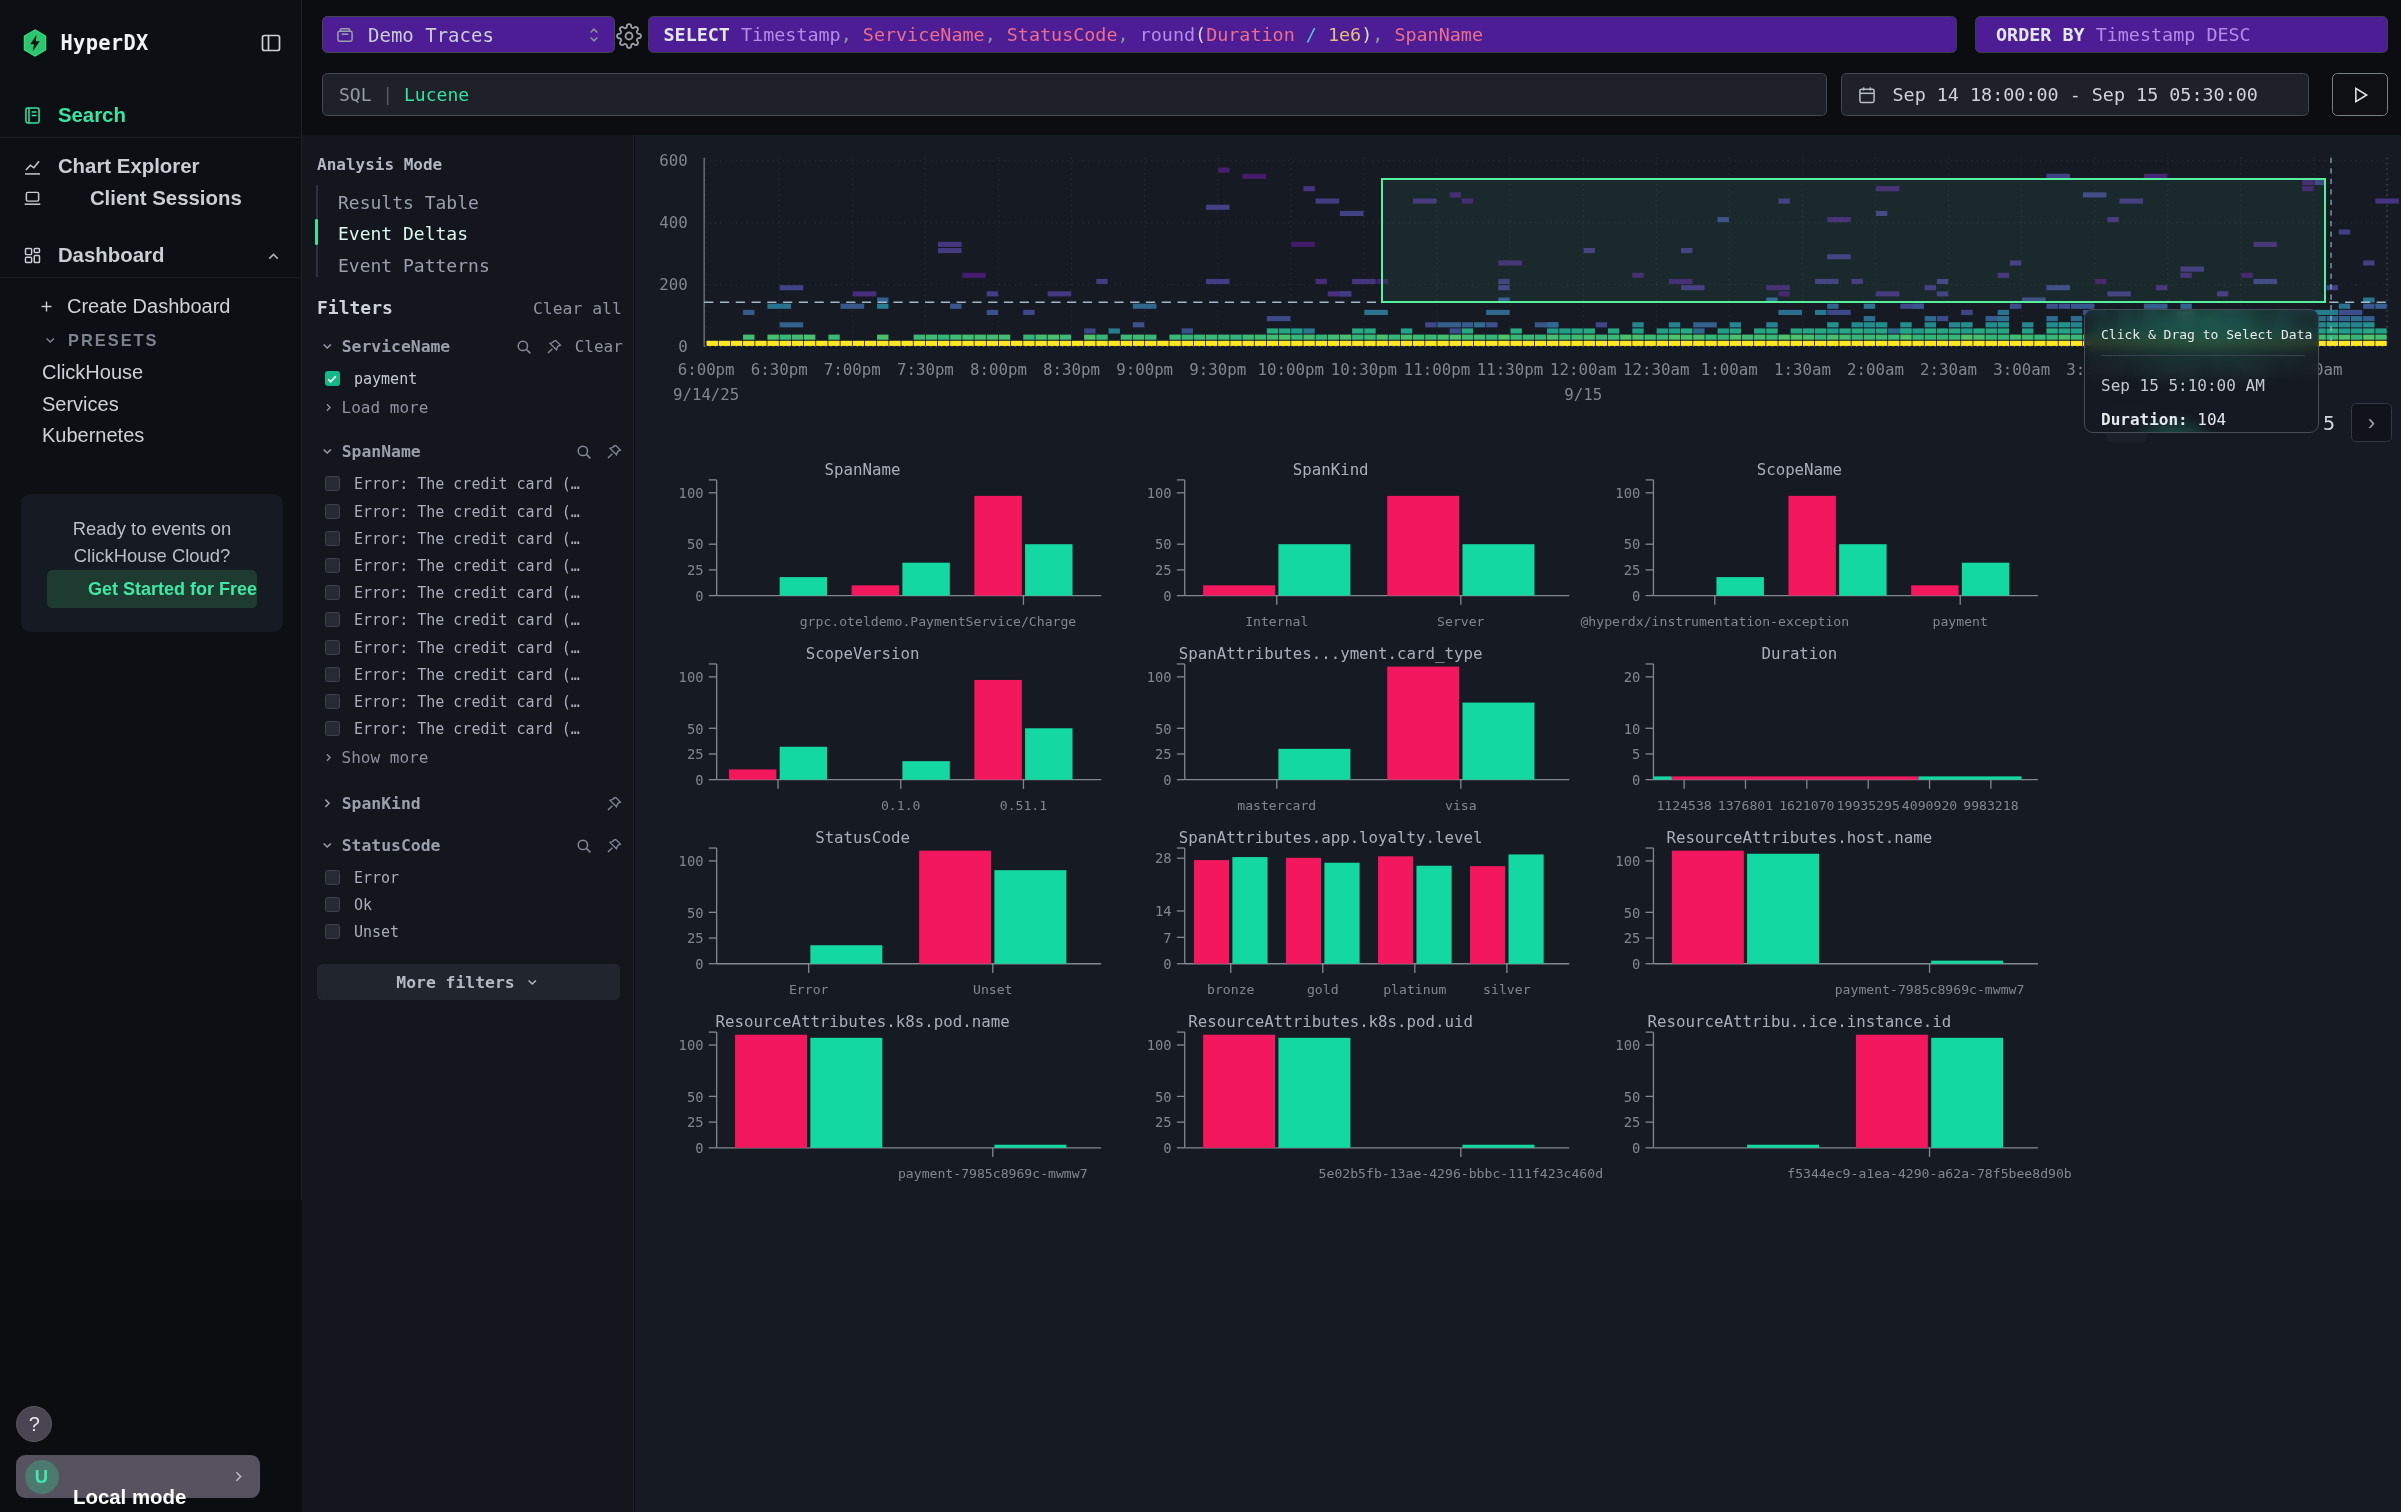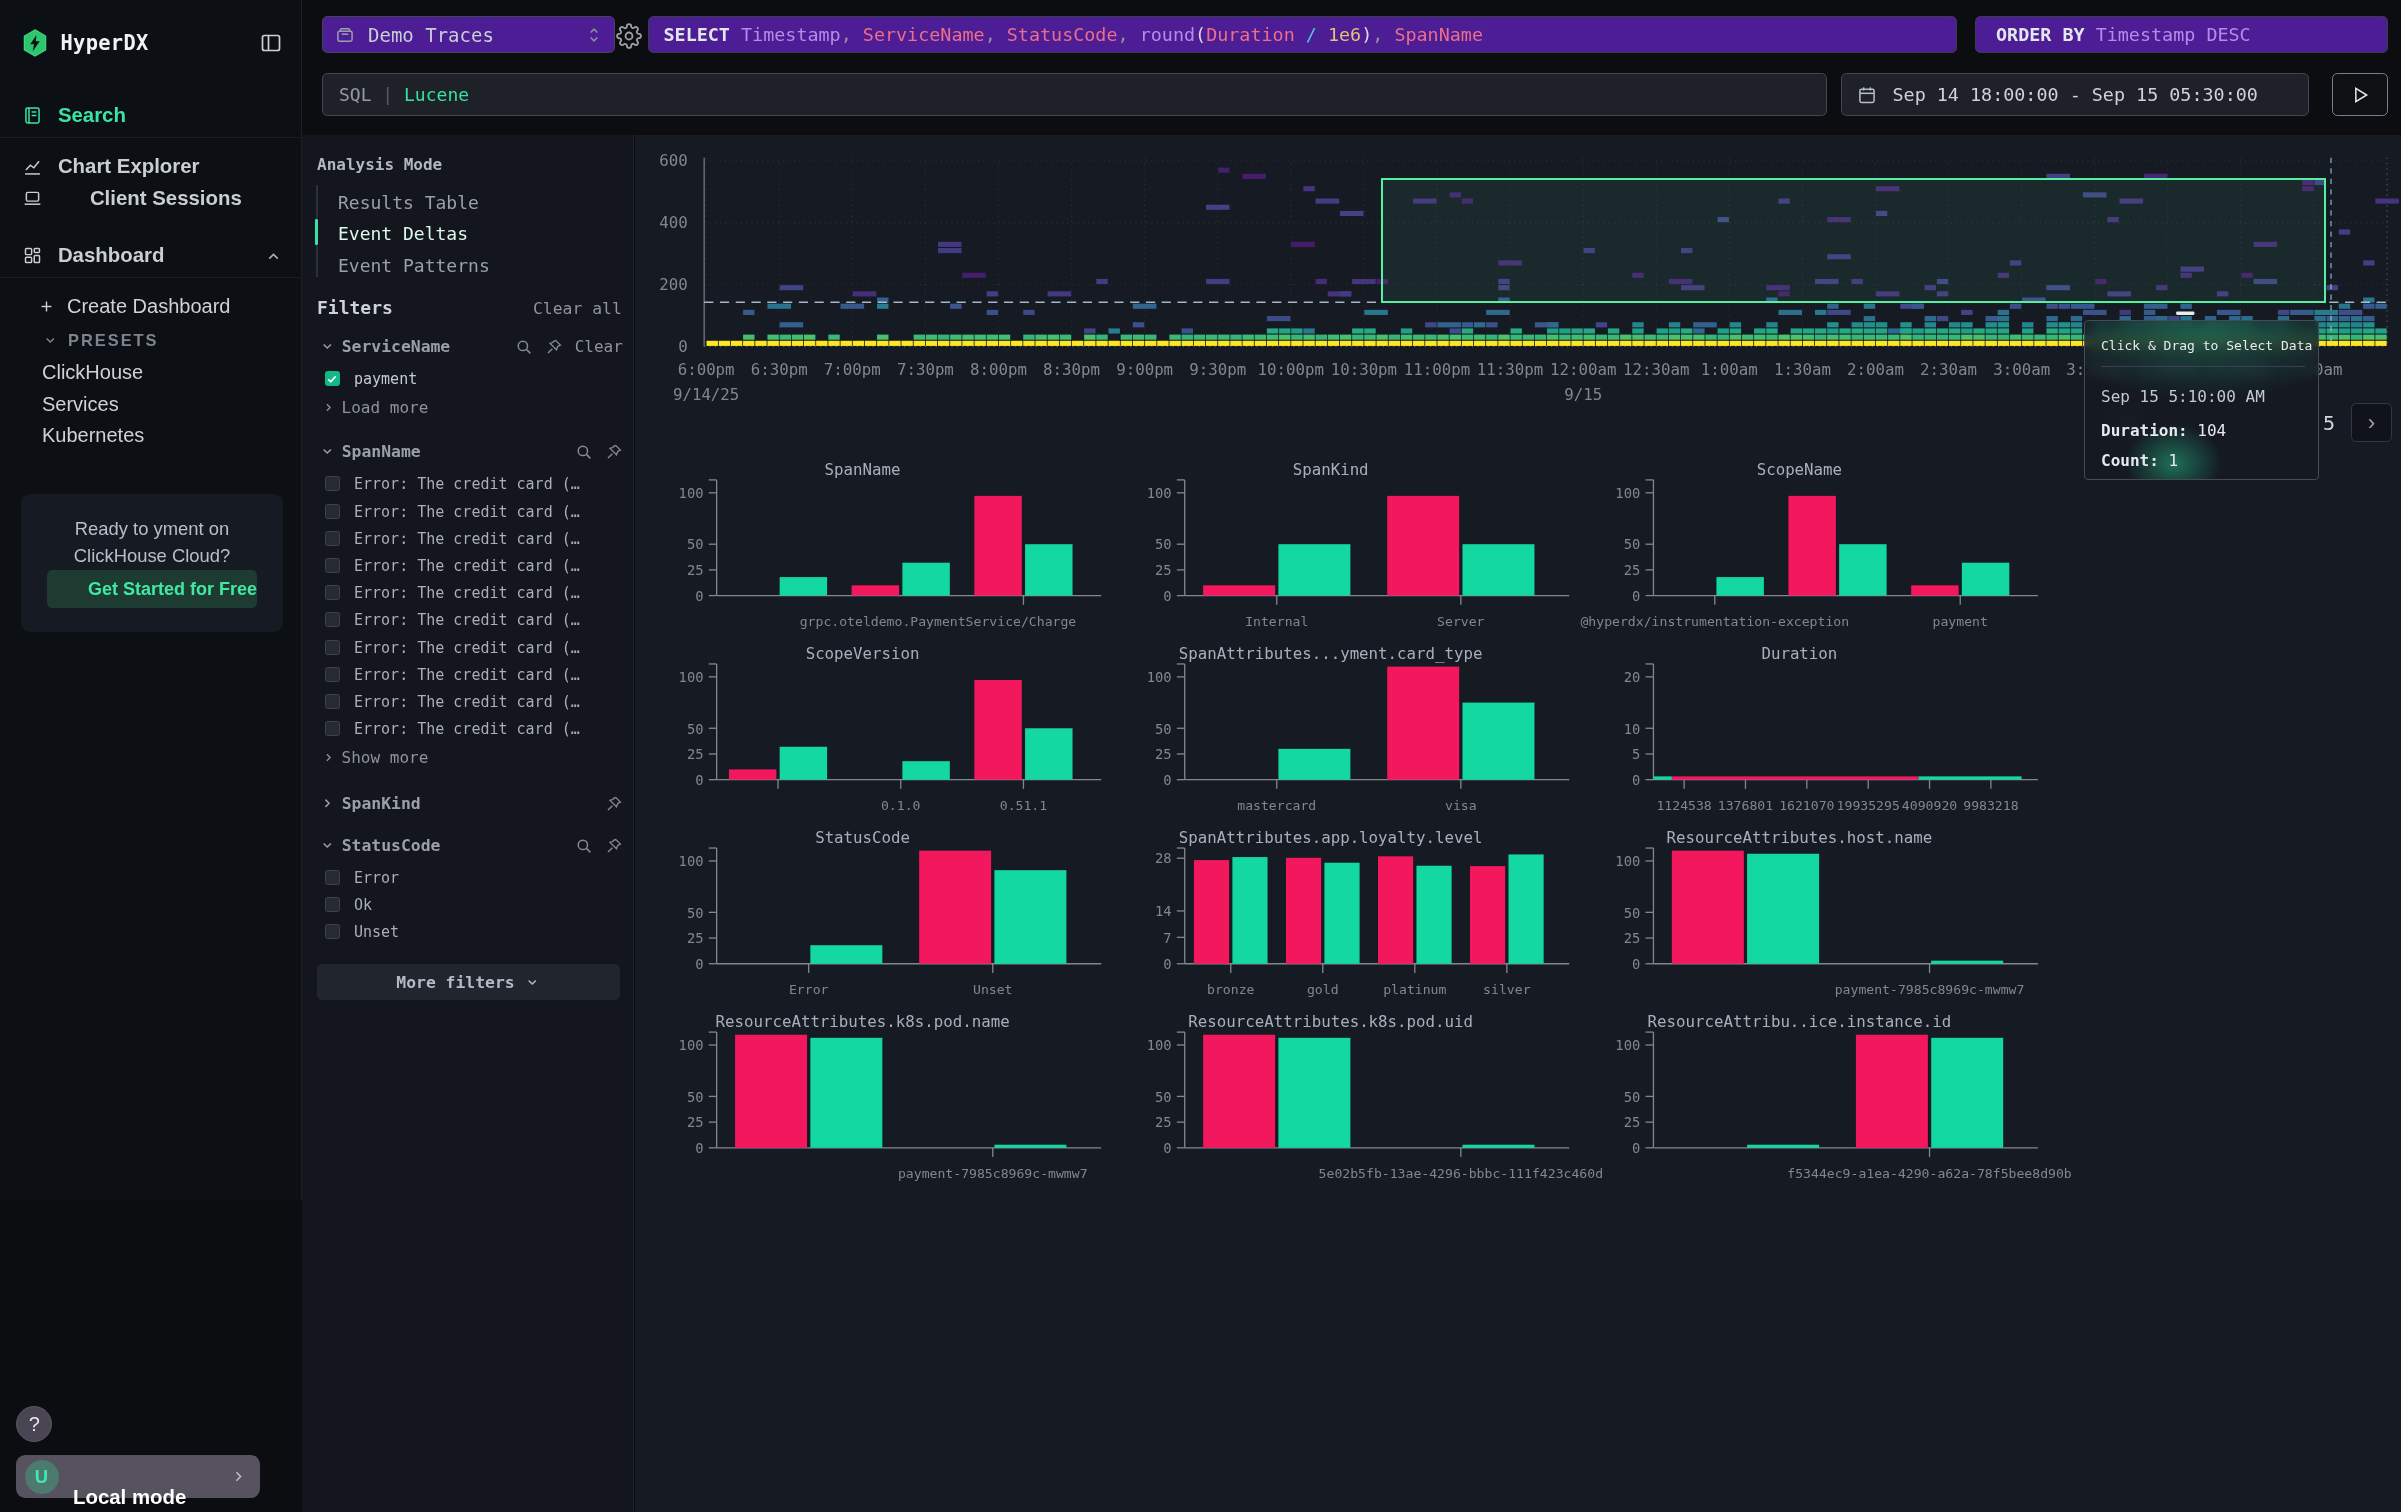--- a/index.html
+++ b/index.html
@@ -82,21 +82,21 @@
   .fmore svg { width:13px; height:13px; margin-right:6.6px; }
   #more-filters { left:14.5px; top:829px; width:303px; height:36px; background:#20252e; border:none; border-radius:5.3px; color:#b4bac4; font-weight:bold; font-size:16.4px; font-family:"DejaVu Sans Mono", monospace; cursor:pointer; display:flex; align-items:center; justify-content:center; gap:10.5px; }
   #more-filters svg { width:14.5px; height:14.5px; }
 
   
   #main { left:635px; top:135px; width:1767px; height:1377px; background:#161a23; }
   #charts-layer { position:absolute; left:0; top:0; width:2401px; height:1512px; pointer-events:none; }
 
   
   #selection-rect { left:1381px; top:178px; width:945px; height:125px; background:rgba(87,242,161,0.07); border:2px solid #54f09e; pointer-events:none; }
-  #hm-tooltip { position:absolute; left:2084px; top:320px; width:235px; height:160px; background:rgba(21,26,34,0.82); backdrop-filter:blur(6px); border:1.3px solid #454b57; border-radius:4px; overflow:hidden; pointer-events:none; }
+  #hm-tooltip { position:absolute; left:2084px; top:309px; width:235px; height:124px; background:rgba(21,26,34,0.82); backdrop-filter:blur(6px); border:1.3px solid #454b57; border-radius:9px; overflow:hidden; pointer-events:none; }
   #hm-tooltip .tt-glow-top { position:absolute; left:-39px; top:-59px; width:316px; height:138px; background:radial-gradient(ellipse at 50% 50%, rgba(46,229,161,0.26), rgba(46,229,161,0) 70%); }
   #hm-tooltip .tt-glow-count { position:absolute; left:36px; top:99px; width:105px; height:72px; background:radial-gradient(ellipse at 50% 60%, rgba(46,229,161,0.42), rgba(46,229,161,0) 65%); }
   #tt-hint { position:absolute; left:16px; top:17px; font-size:13px; color:#e8ebef; white-space:nowrap; }
   #tt-divider { position:absolute; left:16px; top:45px; width:204px; height:0; border-top:1.3px solid #3c424d; }
   #tt-time { position:absolute; left:16px; top:66px; font-size:16px; color:#c3c8d1; }
   .tt-kv { position:absolute; left:16px; font-size:16px; color:#e6e9ee; }
   .tt-kv .tt-k { font-weight:bold; }
   #pg-prev, #pg-next { position:absolute; width:41px; height:39px; border-radius:5.3px; display:flex; align-items:center; justify-content:center; color:#9aa0ab; cursor:pointer; }
   #pg-prev { left:2106px; top:403px; background:#1b202a; border:none; }
   #pg-next { left:2351px; top:403px; background:#10131a; border:1.3px solid #323845; }
@@ -172,21 +172,21 @@
         </svg>
       <span class="presets-label">PRESETS</span>
     </div>
     <div id="presets-zone">
         <div class="sub-item" style="top: 357px; height: 30px; padding-left: 42px;">ClickHouse</div>
         <div class="sub-item" style="top: 389px; height: 30px; padding-left: 42px;">Services</div>
         <div class="sub-item" style="top: 420px; height: 30px; padding-left: 42px;">Kubernetes</div>
       </div>
 
     <div id="promo-card" class="abs">
-      <div class="line" style="margin-top:24px">Ready to yment on</div>
+      <div class="line" style="margin-top:24px">Ready to events on</div>
       <div class="line">ClickHouse Cloud?</div>
       <button id="promo-cta">Get Started for Free</button>
     </div>
 
     <button id="help-btn" class="abs">?</button>
     <div id="local-pill" class="abs">
       <div id="local-avatar">U</div>
       <span id="local-label">Local mode</span>
       <svg id="local-chev" viewBox="0 0 24 24" fill="none" stroke="currentColor" stroke-width="2.2">
           <polyline points="9 6 15 12 9 18"></polyline>

